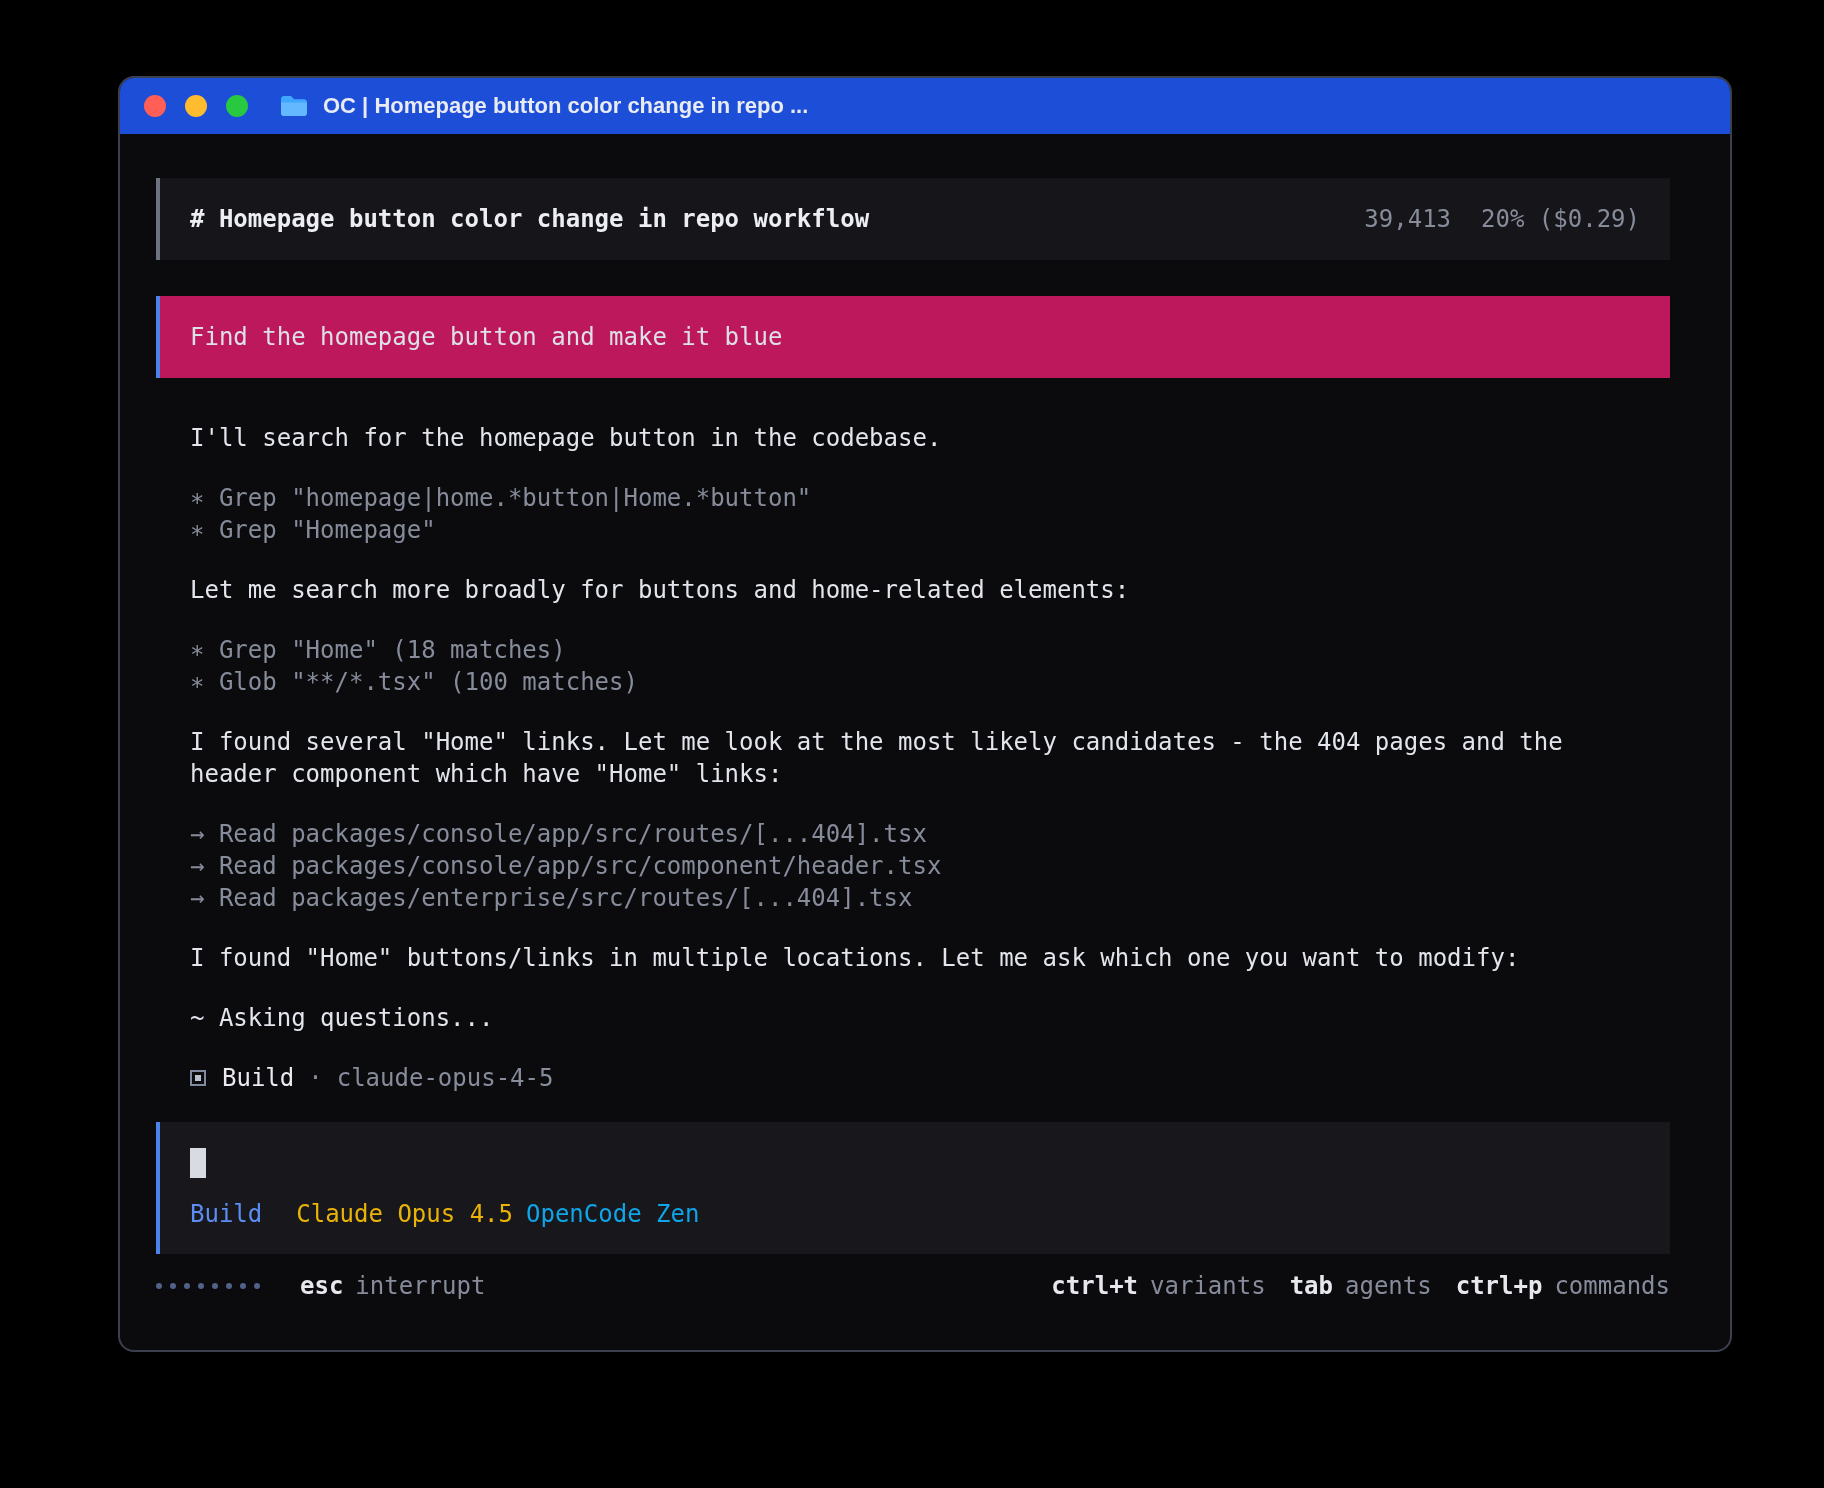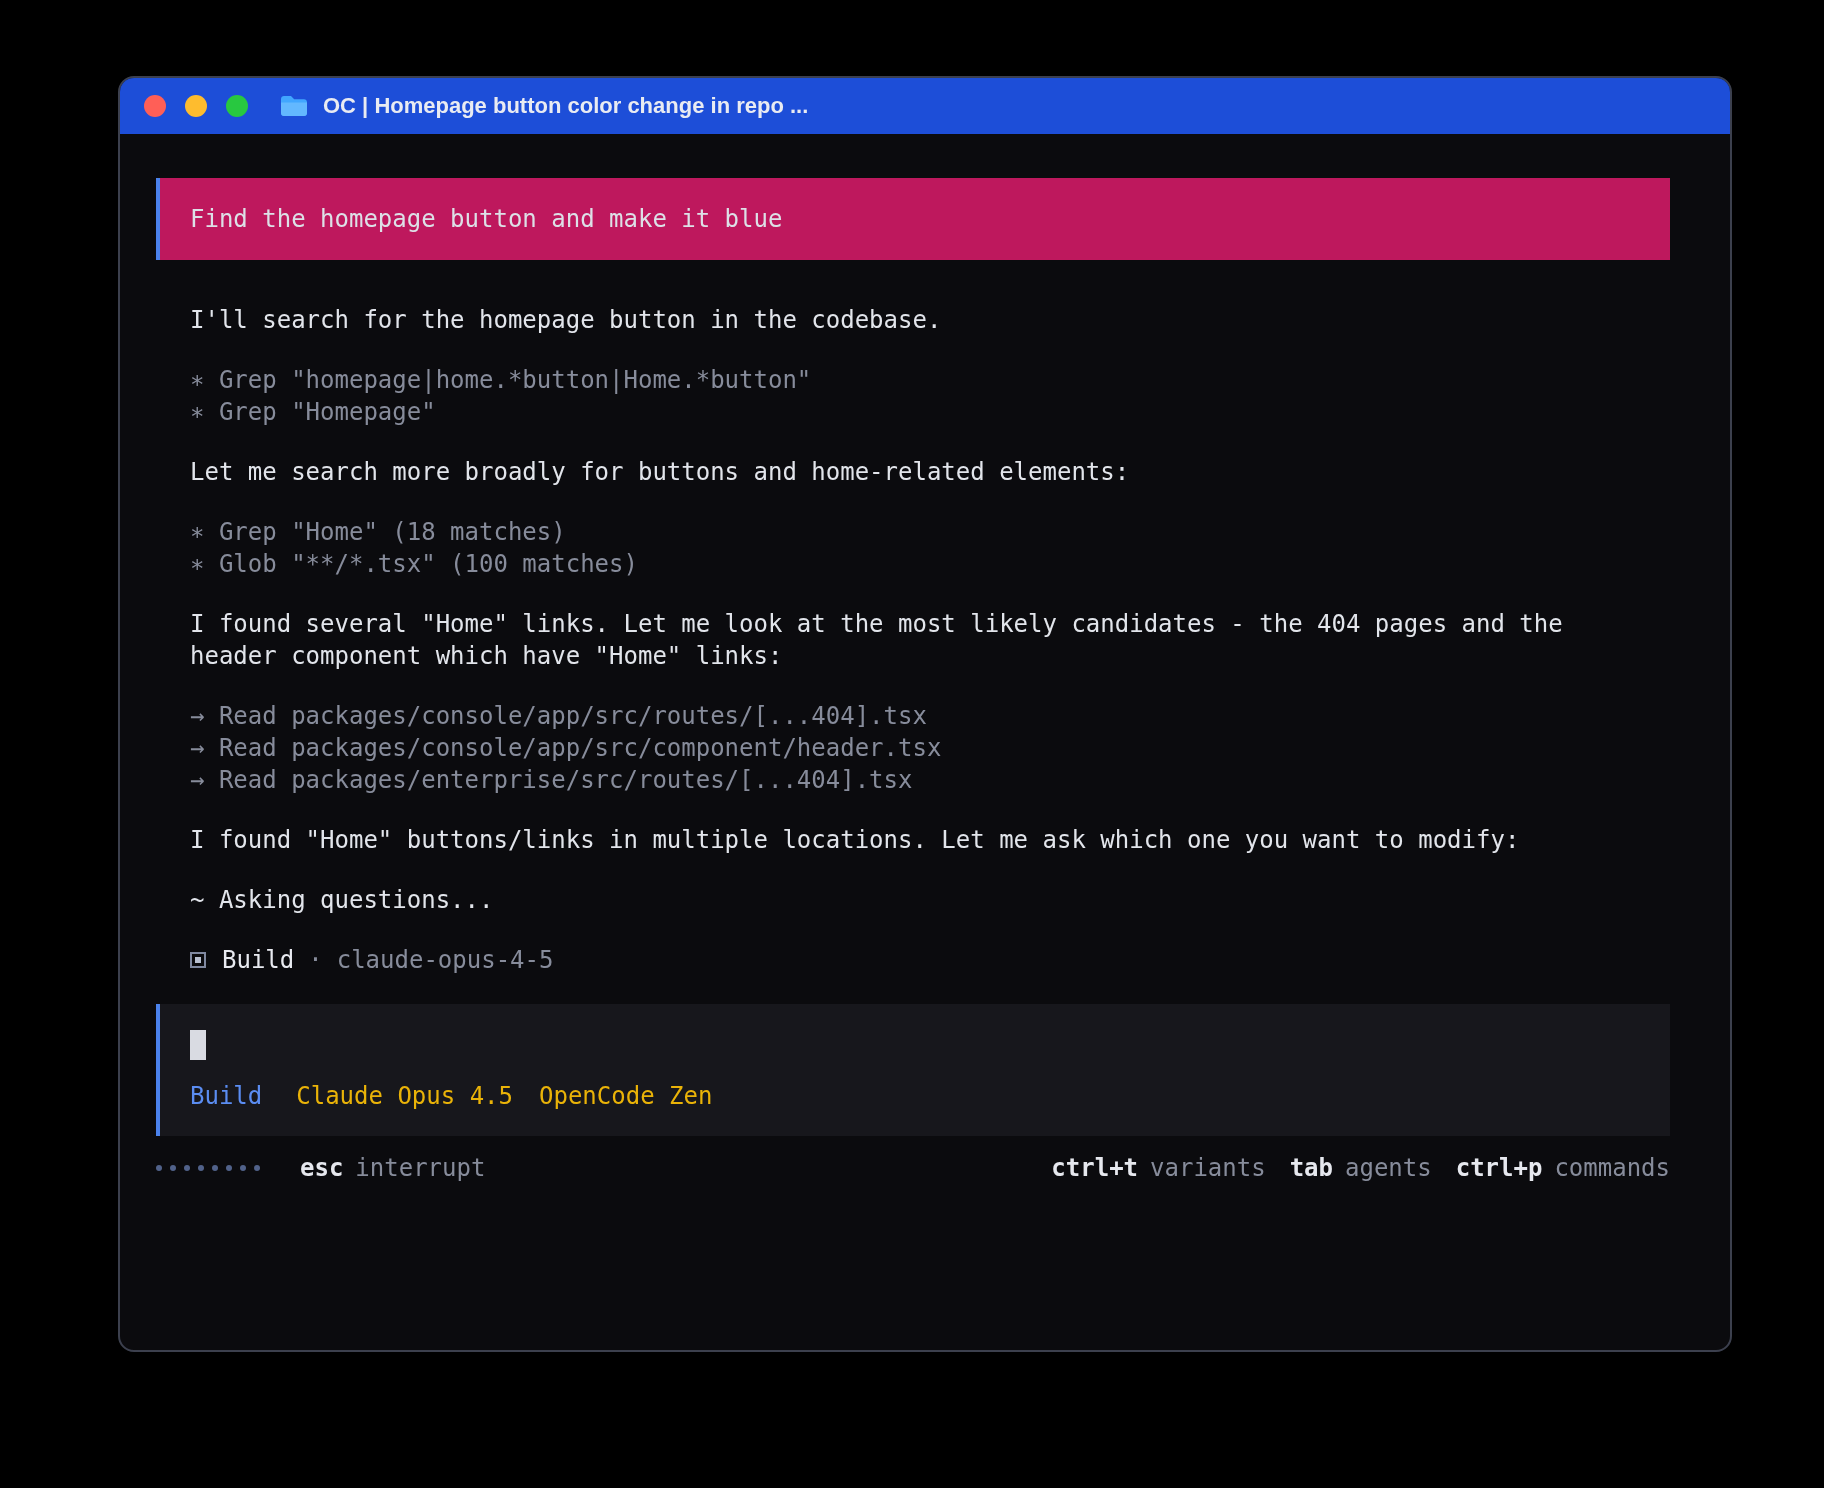--- a/index.html
+++ b/index.html
@@ -84,21 +84,21 @@
   .input-area {
     margin-top: 28px;
     background: #17171c;
     border-left: 4px solid #4b82ec;
     padding: 26px 30px 24px;
   }
   .cursor { display: block; width: 16px; height: 30px; background: #d9dbe2; }
   .input-meta { margin-top: 20px; line-height: 32px; display: flex; white-space: nowrap; }
   .mode { color: #5b8df2; }
   .model { color: #eab308; margin-left: 34px; }
-  .provider { color: #eab308; margin-left: 26px; }
+  .provider { color: #0ea5e9; margin-left: 13px; }
 
   .footer {
     margin-top: 16px;
     display: flex; justify-content: space-between; align-items: center;
     line-height: 32px;
   }
   .footer-left { display: flex; align-items: center; }
   .spinner { display: flex; gap: 8px; margin-right: 40px; }
   .spinner span { width: 6px; height: 6px; border-radius: 50%; background: #51628a; }
   .key { font-weight: 700; color: #e6e8ee; white-space: nowrap; }
@@ -121,20 +121,27 @@
       <svg width="30" height="24" viewBox="0 0 30 24">
         <path d="M2 5 C2 3.3 3.3 2 5 2 h7 l3.2 3.2 H25 c1.7 0 3 1.3 3 3 V19 c0 1.7 -1.3 3 -3 3 H5 c-1.7 0 -3 -1.3 -3 -3 Z" fill="#41a6ff"></path>
         <path d="M2 8.5 h26 V19 c0 1.7 -1.3 3 -3 3 H5 c-1.7 0 -3 -1.3 -3 -3 Z" fill="#63b8ff"></path>
       </svg>
     </span>
     <span class="window-title">OC | Homepage button color change in repo ...</span>
   </div>
 
   <div class="terminal">
 
+    <div class="session-header">
+      <span class="sh-title"># Homepage button color change in repo workflow</span>
+      <span class="sh-stats">
+        <span>39,413</span>
+        <span>20% ($0.29)</span>
+      </span>
+    </div>
 
     <div class="user-message">
       <span>Find the homepage button and make it blue</span>
     </div>
 
     <div class="transcript">
 
       <p class="txt">I'll search for the homepage button in the codebase.</p>
 
       <div class="tool-group">

